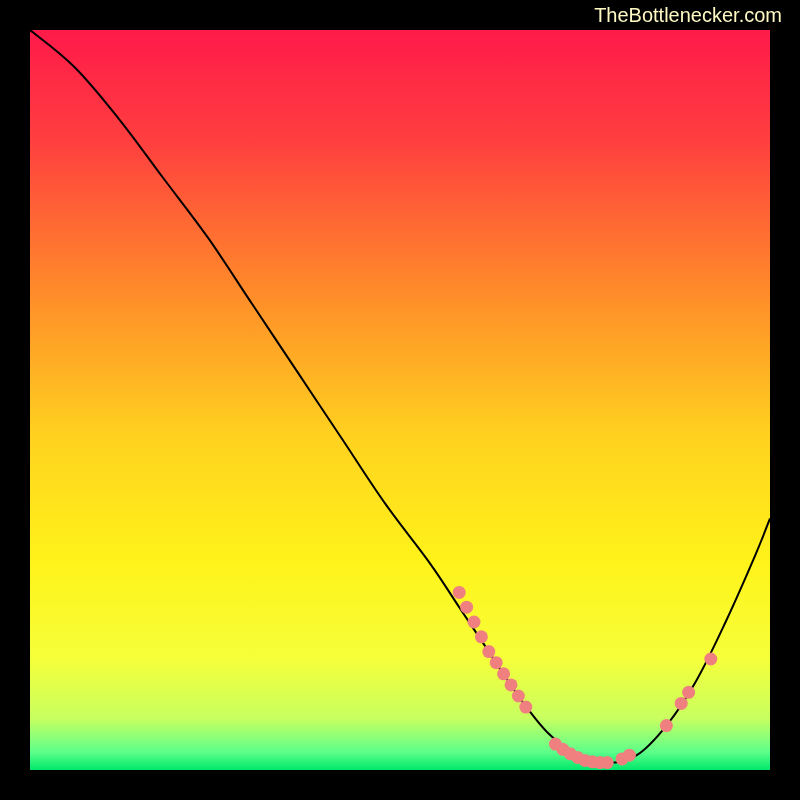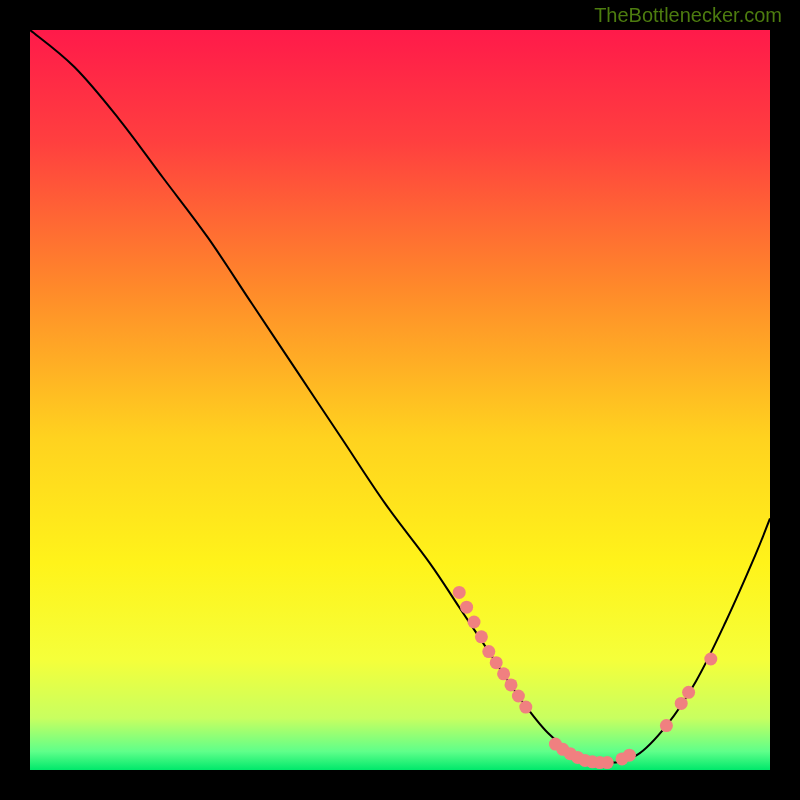--- a/index.html
+++ b/index.html
@@ -9,21 +9,21 @@
     width: 800px;
     height: 800px;
     overflow: hidden;
     position: relative;
     font-family: Arial, sans-serif;
   }
   .watermark {
     position: absolute;
     top: 4px;
     right: 18px;
-    color: #4d7c0f;
+    color: #fef9c3;
     font-size: 20px;
     font-weight: 500;
     z-index: 10;
   }
   .plot-area {
     position: absolute;
     left: 30px;
     top: 30px;
     width: 740px;
     height: 740px;

